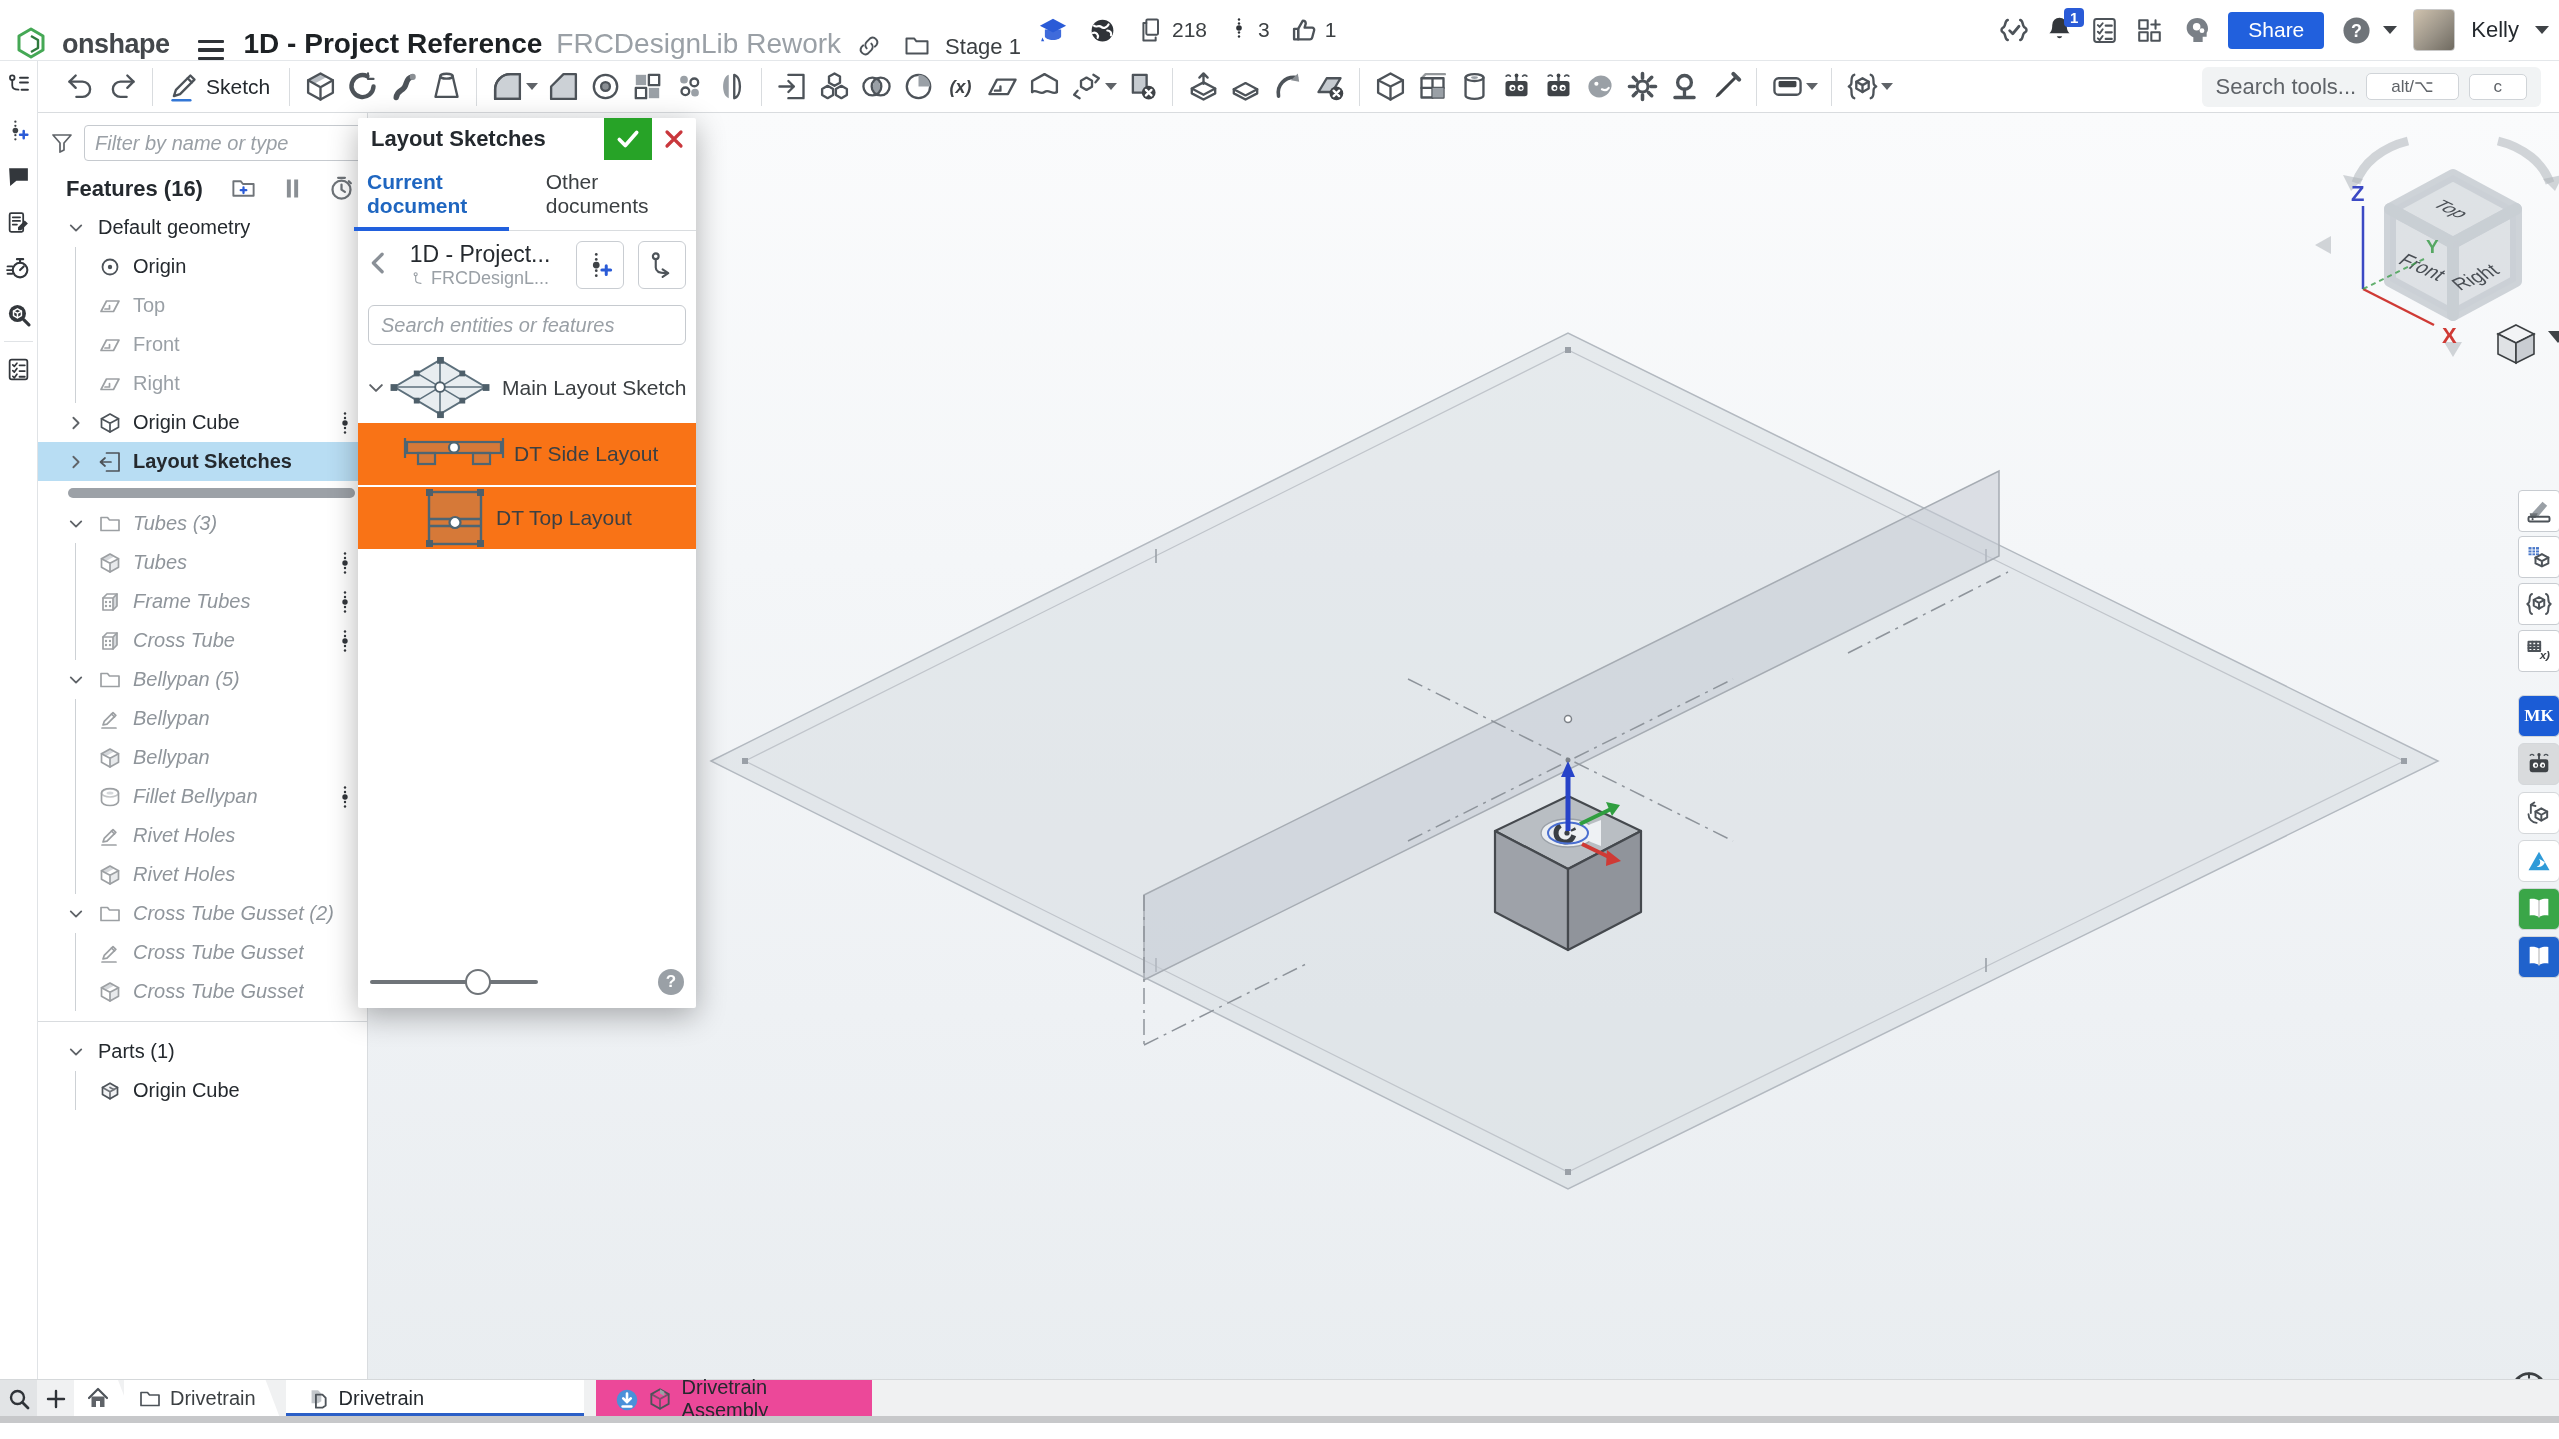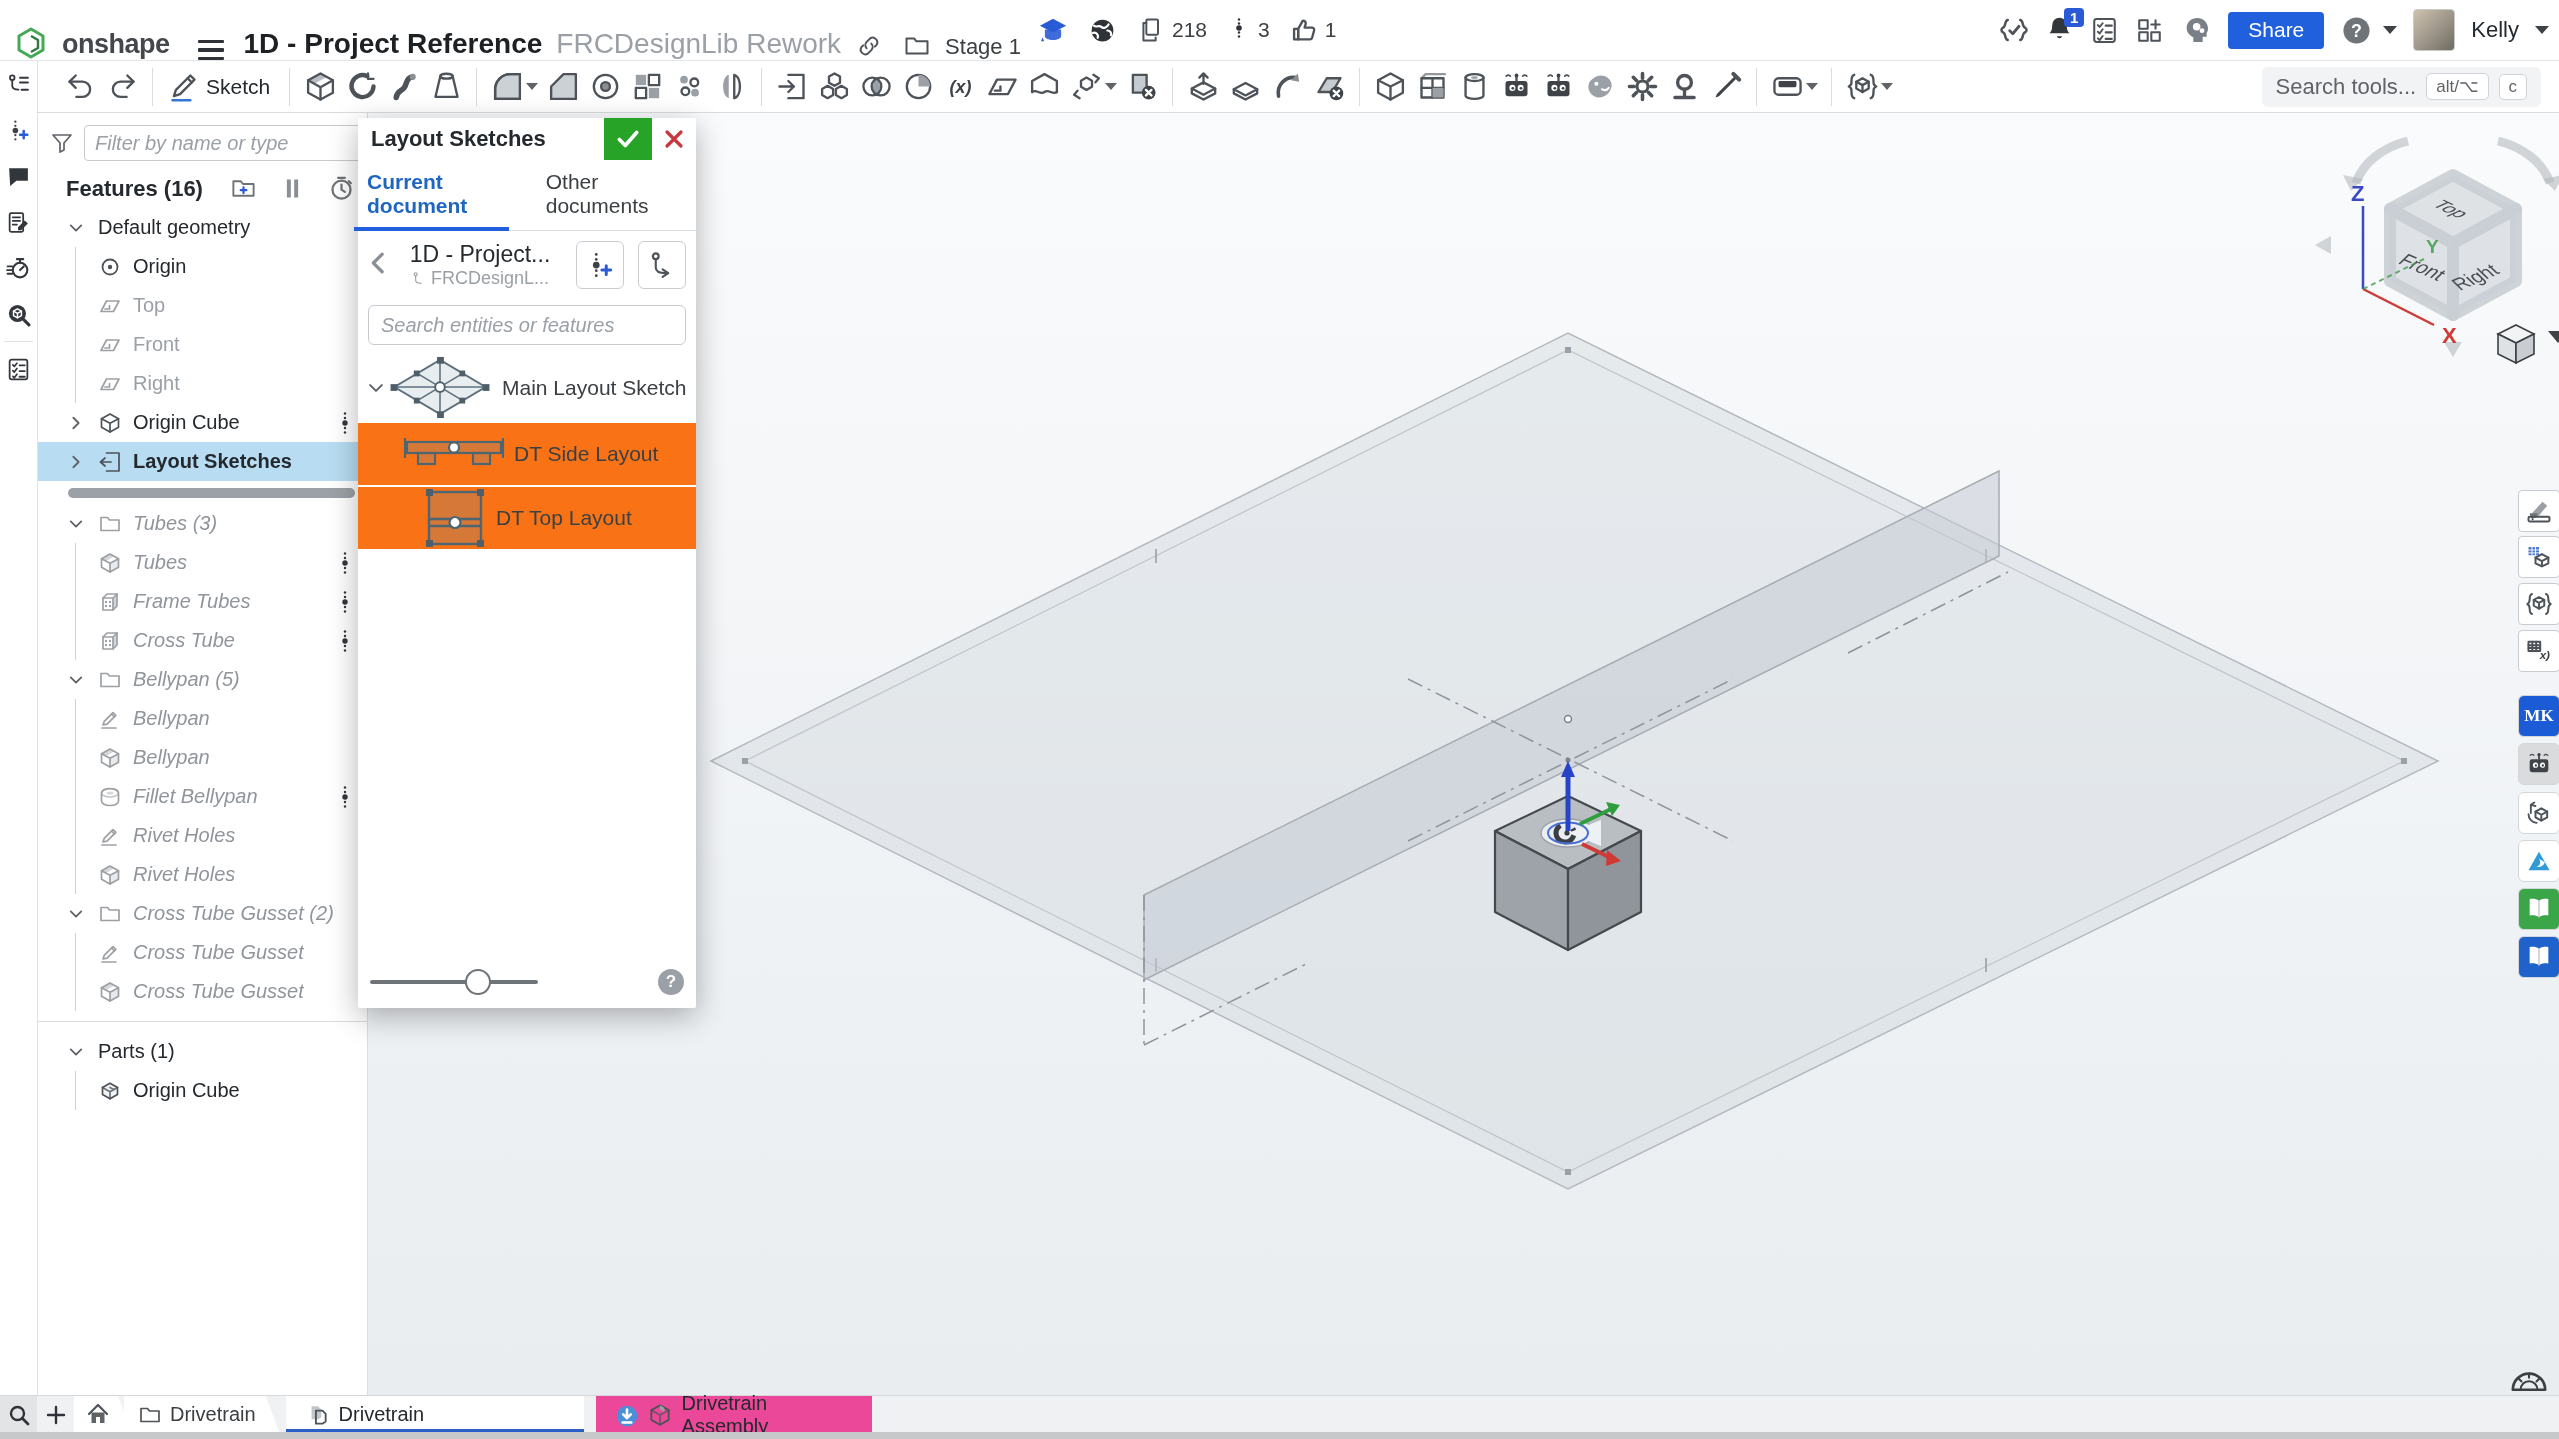--- a/index.html
+++ b/index.html
@@ -31,21 +31,21 @@
   #toolbar{position:absolute;top:61px;left:37px;right:0;height:51px;background:#fff;border-bottom:1px solid #d9dcdf;
     display:flex;align-items:center;padding-left:22px;z-index:25}
   .tool{width:42px;height:42px;display:flex;align-items:center;justify-content:center;border-radius:4px;cursor:pointer;flex:0 0 auto}
   .tool .ic{width:33px;height:33px}
   .tool-label{font-size:21px;color:#24292e;margin:0 10px 0 2px;cursor:pointer}
   .tsep{width:1px;height:38px;background:#d9dcdf;margin:0 9px;flex:0 0 auto}
   .tcaret{width:0;height:0;border-left:6px solid transparent;border-right:6px solid transparent;border-top:7px solid #5f6368;margin:0 4px 0 -2px}
   .search-tools{margin-left:auto;margin-right:18px;background:#f1f3f4;border-radius:6px;height:40px;display:flex;
     align-items:center;gap:10px;padding:0 14px;cursor:text}
   .search-tools span.txt{font-size:22px;color:#5f6368}
-  .kbd{background:#fff;border:1px solid #d0d4d8;border-radius:5px;font-size:17px;color:#5f6368;padding:2px 9px}
+  .kbd{background:#fff;border:1px solid #d0d4d8;border-radius:5px;font-size:17px;color:#5f6368;padding:2px 24px}
   
   #leftrail{position:absolute;top:61px;left:0;width:37px;bottom:44px;background:#fff;border-right:1px solid #e0e3e6;z-index:26}
   .rail-btn{width:37px;height:46px;display:flex;align-items:center;justify-content:center;cursor:pointer}
   .rail-btn .ic{width:25px;height:25px;stroke:#33373c}
   .rail-sep{height:1px;background:#e0e3e6;margin:4px 4px}
   
   #fpanel{position:absolute;top:113px;left:38px;width:329px;bottom:44px;background:#fff;border-right:1px solid #d9dcdf;z-index:20;overflow:hidden}
   .filter-row{display:flex;align-items:center;gap:10px;padding:12px 10px 6px 12px}
   .filter-row .ic{width:24px;height:24px;stroke:#5f6368;flex:0 0 auto}
   .filter-input{flex:1;height:34px;border:1px solid #c6cacf;border-radius:4px;font-size:20px;font-style:italic;
@@ -119,21 +119,21 @@
     border:2.5px solid #6f7479;transform:translate(-50%,-50%)}
   .dlg-help{margin-left:auto;width:26px;height:26px;border-radius:50%;background:#9aa0a6;color:#fff;font-size:17px;
     font-weight:bold;display:flex;align-items:center;justify-content:center;cursor:pointer}
   
   .rr-box{position:absolute;left:2518px;width:40px;height:40px;border:1px solid #c8ccd1;border-radius:4px;background:#fff;
     display:flex;align-items:center;justify-content:center;cursor:pointer;z-index:15}
   .rr-box .ic{width:28px;height:28px}
   .rr-app{border:1px solid #d4d7da;border-radius:6px}
   .mk-label{font-weight:bold;font-size:17px;color:#fff;font-family:"Liberation Serif",serif}
   
-  #bottombar{position:absolute;left:0;right:0;bottom:0;height:44px;z-index:30}
+  #bottombar{position:absolute;left:0;right:0;bottom:16px;height:44px;z-index:30}
   .bb-row{position:absolute;left:0;right:0;top:0;height:37px;background:#f0f1f2;border-top:1px solid #d5d8da;display:flex;align-items:stretch}
   .bb-strip{position:absolute;left:0;right:0;bottom:0;height:7px;background:#c7c8ca}
   .bb-btn{width:37px;display:flex;align-items:center;justify-content:center;cursor:pointer}
   .bb-btn .ic{width:24px;height:24px;stroke:#2f3338}
   .bb-btn.mag{background:#e2e4e6}
   .crumb-tab{background:#fff;display:flex;align-items:center;gap:8px;padding:0 24px 0 14px;font-size:20px;color:#3c4043;
     clip-path:polygon(0 0,calc(100% - 14px) 0,100% 100%,0 100%);cursor:pointer}
   .crumb-tab .ic{width:24px;height:24px}
   .doc-tab{display:flex;align-items:center;gap:9px;padding:0 18px;font-size:20px;color:#24292e;cursor:pointer;position:relative}
   .doc-tab .ic{width:26px;height:26px}

